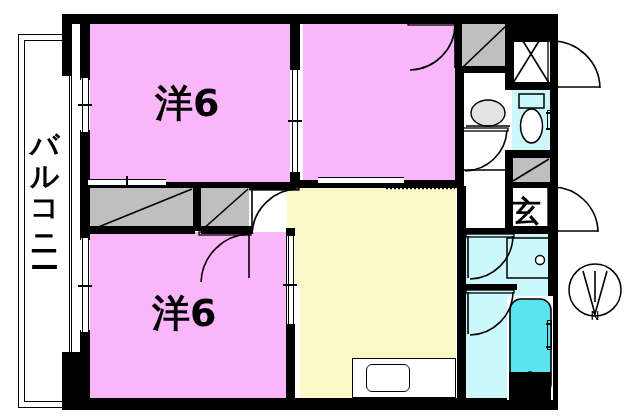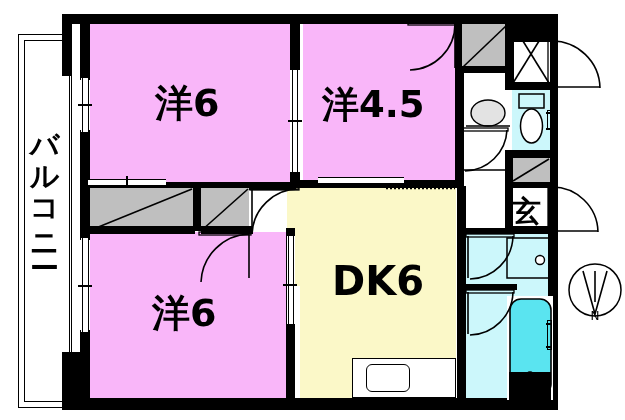--- a/index.html
+++ b/index.html
@@ -212,25 +212,23 @@
   <div class="blk" style="left:509px;top:372px;width:42px;height:28px;"></div>
   <div class="thin" style="left:547px;top:320px;width:5px;height:30px;"></div>
   <div class="ln" style="left:546px;top:323px;width:6px;height:1.5px;"></div>
   <div class="ln" style="left:546px;top:346px;width:6px;height:1.5px;"></div>
 
   <div class="white" style="position:absolute;left:352px;top:358px;width:104px;height:40px;border:1.4px solid #000;box-sizing:border-box;"></div>
   <div style="position:absolute;left:366px;top:364px;width:44px;height:28px;border:1.8px solid #000;border-radius:6px;background:#fff;box-sizing:border-box;"></div>
 
   <div class="lbl" style="left:155px;top:78px;font-size:38px;">洋6</div>
 
-  <div class="lbl" style="left:322px;top:80px;font-size:37px;">洋4.5</div>
 
   <div class="lbl" style="left:152px;top:288px;font-size:38px;">洋6</div>
 
-  <div class="lbl" style="left:332px;top:258px;font-size:40px;">DK6</div>
 
   <svg style="left:566px;top:262px;" width="58" height="62">
     <circle cx="29" cy="28" r="26" fill="none" stroke="#000" stroke-width="1.5"></circle>
     <path class="sw" d="M 17 9 L 29 52 L 41 9"></path>
     <line class="sw" x1="29" y1="9" x2="29" y2="40"></line>
     <text x="29" y="58" font-size="12" font-family="DejaVu Sans, sans-serif" text-anchor="middle" fill="#000">N</text>
   </svg>
 
 </div>
 

